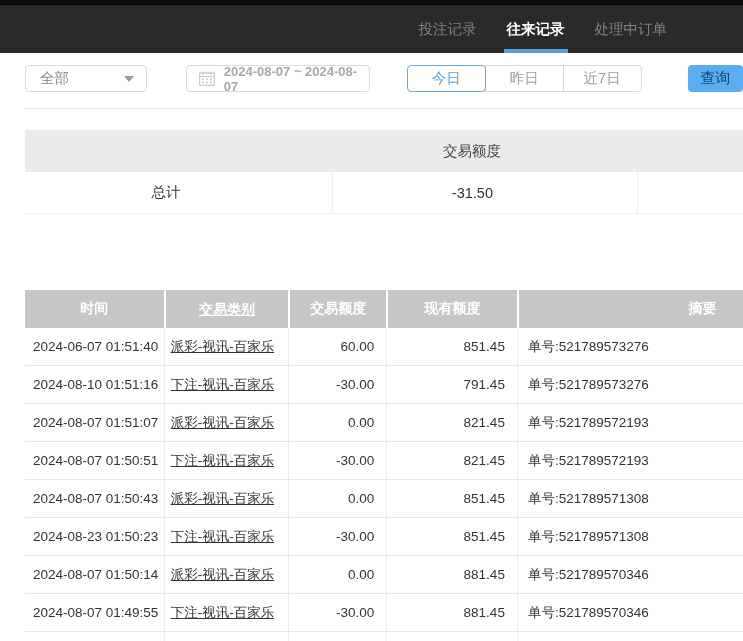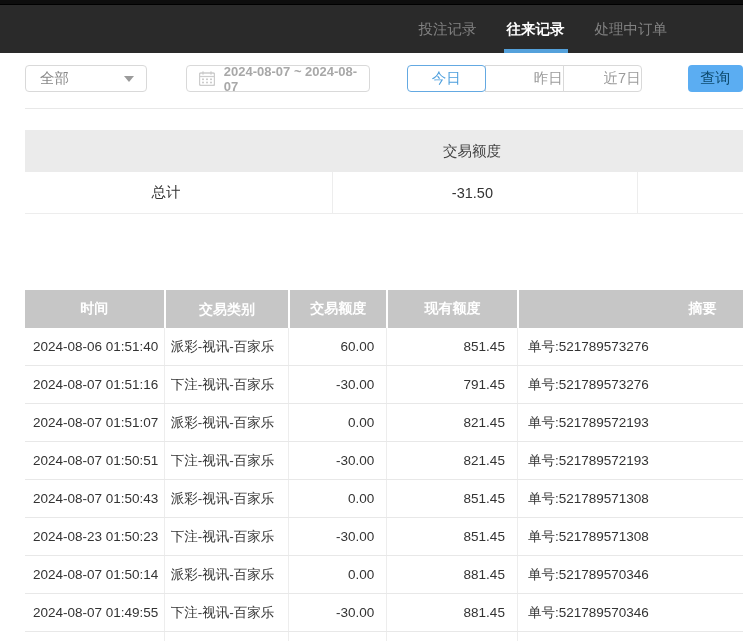--- a/index.html
+++ b/index.html
@@ -25,21 +25,21 @@
     border-right:5px solid transparent; border-top:6px solid #9b9b9b; }
   .date-box { width:232px; margin-left:10px; border:1px solid #d9d9d9; border-radius:4px;
     display:flex; align-items:center; padding:0 10px 0 12px; color:#a8a8a8;
     font-size:13px; background:#fff; cursor:pointer;font-weight:bold; }
   .cal-icon { width:16px; height:15px; margin-right:9px; flex:0 0 auto; }
   .range-group { display:flex; margin-left:8px; }
   .range-btn { width:79px; border:1px solid #d9d9d9; background:#fff; color:#9b9b9b;
     font-size:14.5px; display:flex; align-items:center; justify-content:center; cursor:pointer; }
   .range-btn:first-child { border-radius:4px 0 0 4px; }
   .range-btn:last-child { border-radius:0 4px 4px 0; }
-  .range-btn + .range-btn { margin-left:-1px;justify-content:flex-end; }
+  .range-btn + .range-btn { margin-left:-1px; }
   .range-btn.active { border:1px solid #64a9e2; color:#4d9fdd; z-index:2; border-radius:4px; }
   .search-btn { margin-left:17px; width:72px; background:#5badf2; border:none; border-radius:4px;
     color:#0c4a6e; font-size:15px; display:flex; align-items:center; justify-content:center;
     cursor:pointer; }
 
   .divider { margin:16px 0 0 25px; width:900px; border-top:1px solid #e8e8e8; }
 
   
   .summary-table { margin:21px 0 0 25px; width:891px; font-size:14.5px; color:#333; }
   .summary-head { display:flex; background:#ebebeb; height:42px; }
@@ -52,21 +52,21 @@
   
   .records-table { margin:76px 0 0 25px; width:861px; font-size:13.5px; color:#333; }
   .rec-head { display:flex; background:#c6c6c6; height:38px; color:#fff; font-weight:bold;
     font-size:14px; }
   .rec-head .cell { display:flex; align-items:center; justify-content:center; }
   .rec-head .cell + .cell { border-left:2px solid #fff; }
   .rec-row { display:flex; height:38px; border-bottom:1px solid #e8e8e8; background:#fff; }
   .rec-row .cell { display:flex; align-items:center; }
   .rec-row .cell + .cell { border-left:1px solid #ededed; }
   .c-time    { width:139px; padding-left:8px; }
-  .c-cat     { width:125px; padding:0 14px 0 6px; line-height:16px; }
+  .c-cat     { width:125px; padding:0 14px 0 6px; line-height:16px;text-decoration:underline; }
   .c-amount  { width:98px;  justify-content:flex-end; padding-right:12px; }
   .c-balance { width:131px; justify-content:flex-end; padding-right:12px; }
   .c-summary { width:370px; padding-left:10px; }
   .rec-head .c-time, .rec-head .c-cat, .rec-head .c-amount,
   .rec-head .c-balance, .rec-head .c-summary { padding:0; justify-content:center; }
 </style>
 </head>
 <body>
 
 <div class="top-strip"></div>
@@ -138,28 +138,28 @@
 <div class="records-table">
   <div class="rec-head">
     <div class="cell c-time">时间</div>
     <div class="cell c-cat">交易类别</div>
     <div class="cell c-amount">交易额度</div>
     <div class="cell c-balance">现有额度</div>
     <div class="cell c-summary">摘要</div>
   </div>
 
   <div class="rec-row">
-    <div class="cell c-time">2024-08-06 01:51:40</div>
+    <div class="cell c-time">2024-06-07 01:51:40</div>
     <div class="cell c-cat">派彩-视讯-百家乐</div>
     <div class="cell c-amount">60.00</div>
     <div class="cell c-balance">851.45</div>
     <div class="cell c-summary">单号:521789573276</div>
   </div>
   <div class="rec-row">
-    <div class="cell c-time">2024-08-07 01:51:16</div>
+    <div class="cell c-time">2024-08-10 01:51:16</div>
     <div class="cell c-cat">下注-视讯-百家乐</div>
     <div class="cell c-amount">-30.00</div>
     <div class="cell c-balance">791.45</div>
     <div class="cell c-summary">单号:521789573276</div>
   </div>
   <div class="rec-row">
     <div class="cell c-time">2024-08-07 01:51:07</div>
     <div class="cell c-cat">派彩-视讯-百家乐</div>
     <div class="cell c-amount">0.00</div>
     <div class="cell c-balance">821.45</div>

